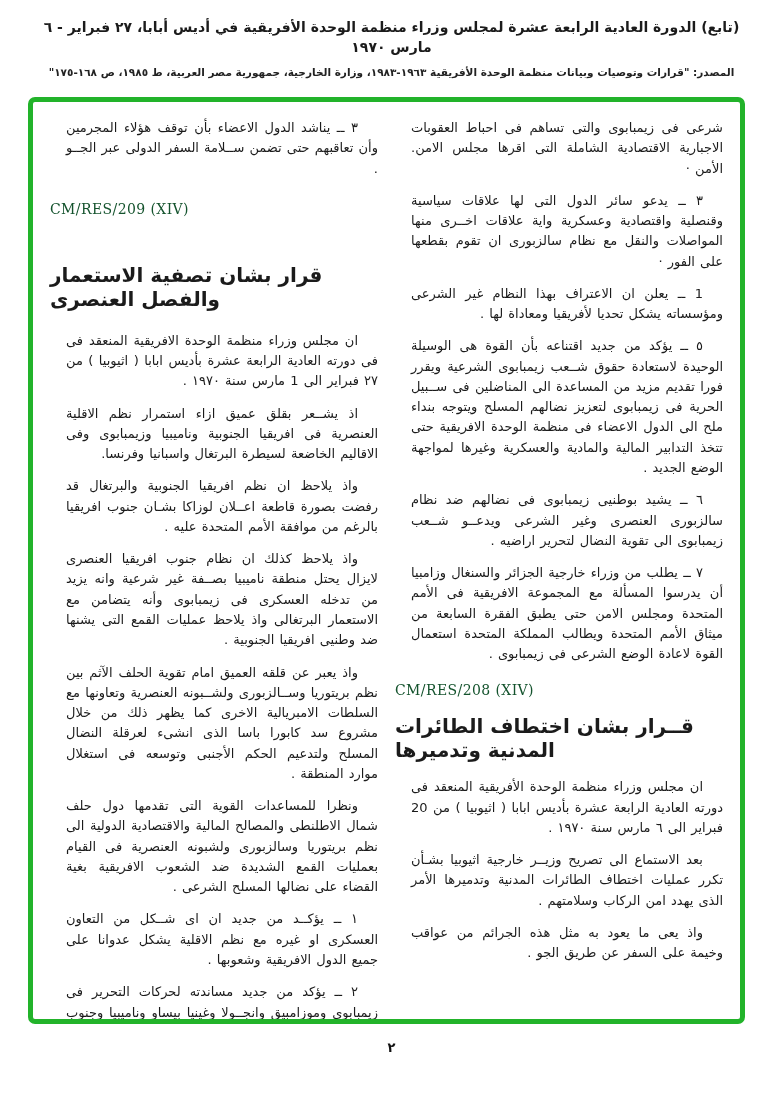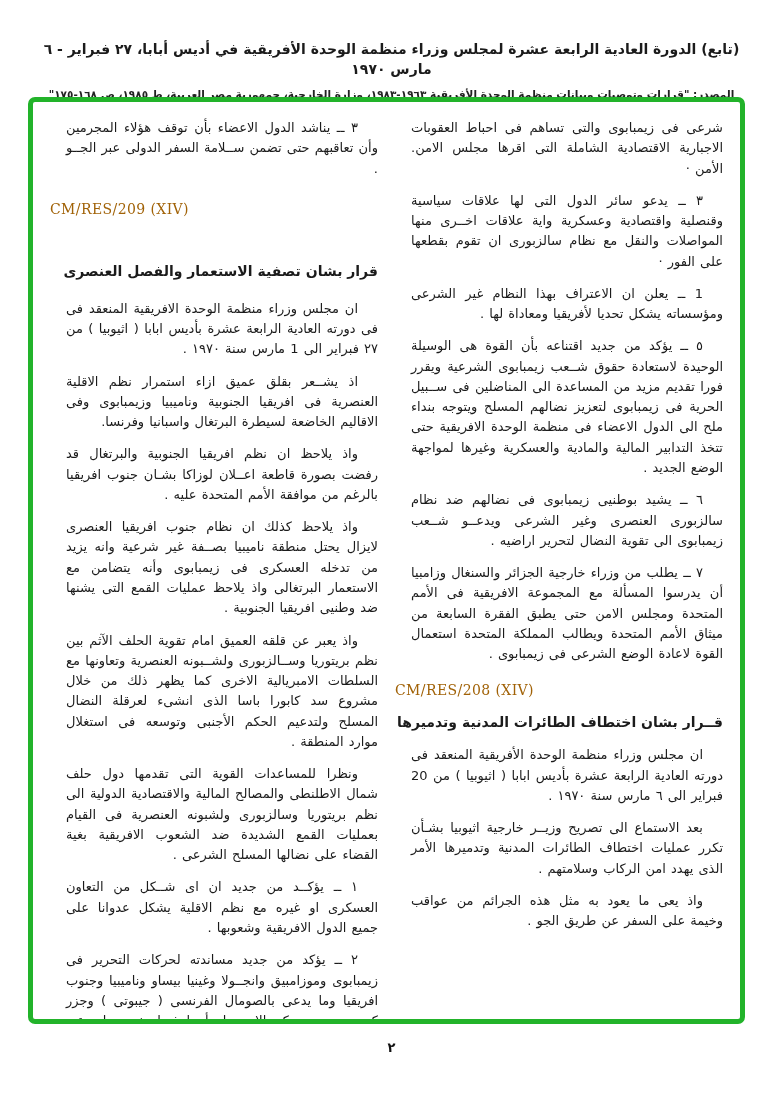--- a/index.html
+++ b/index.html
@@ -2,21 +2,21 @@
 <html dir="rtl" lang="ar"><head>
 <meta charset="utf-8">
 <style>
   html,body{margin:0;padding:0;}
   body{
     width:783px;height:1096px;position:relative;
     background:#ffffff;color:#1b1b1b;
     font-family:"DejaVu Sans",sans-serif;
     direction:rtl;overflow:hidden;
   }
-  .header{ text-align:center; padding-top:40px; }
+  .header{ text-align:center; padding-top:18px; }
   .h1{
     font-weight:bold;font-size:14px;line-height:1.4;letter-spacing:0;
     padding:0 30px;
   }
   .h2{
     font-weight:bold;font-size:10.5px;margin-top:9px;color:#222;
     padding:0 34px;
   }
   .frame{
     position:absolute;left:28px;top:97px;width:717px;height:927px;
@@ -28,25 +28,25 @@
   .block{margin:0 0 12px 16px;}
   .para,.cont{
     font-size:13px;line-height:1.56;text-align:justify;
     word-spacing:1px;
   }
   .para{text-indent:20px;}
   .cont{text-indent:0;}
   .ref{
     direction:ltr;text-align:left;unicode-bidi:embed;
     font-family:"DejaVu Serif","Liberation Serif",serif;
-    font-size:14px;letter-spacing:0.4px;color:#a16207;
+    font-size:14px;letter-spacing:0.4px;color:#14532d;
     margin:18px 0 16px 0;
   }
   .title{
-    font-weight:bold;font-size:14px;text-align:right;text-indent:0;
+    font-weight:bold;font-size:20px;text-align:left;text-indent:0;
     margin:16px 0 15px 0;
   }
   .col-left .ref{margin-top:22px;}
   .col-left .title{margin-top:46px;margin-bottom:20px;}
   .footer{
     position:absolute;left:0;top:1040px;width:100%;
     text-align:center;font-size:13px;font-weight:bold;color:#111;
   }
 </style>
 </head>

